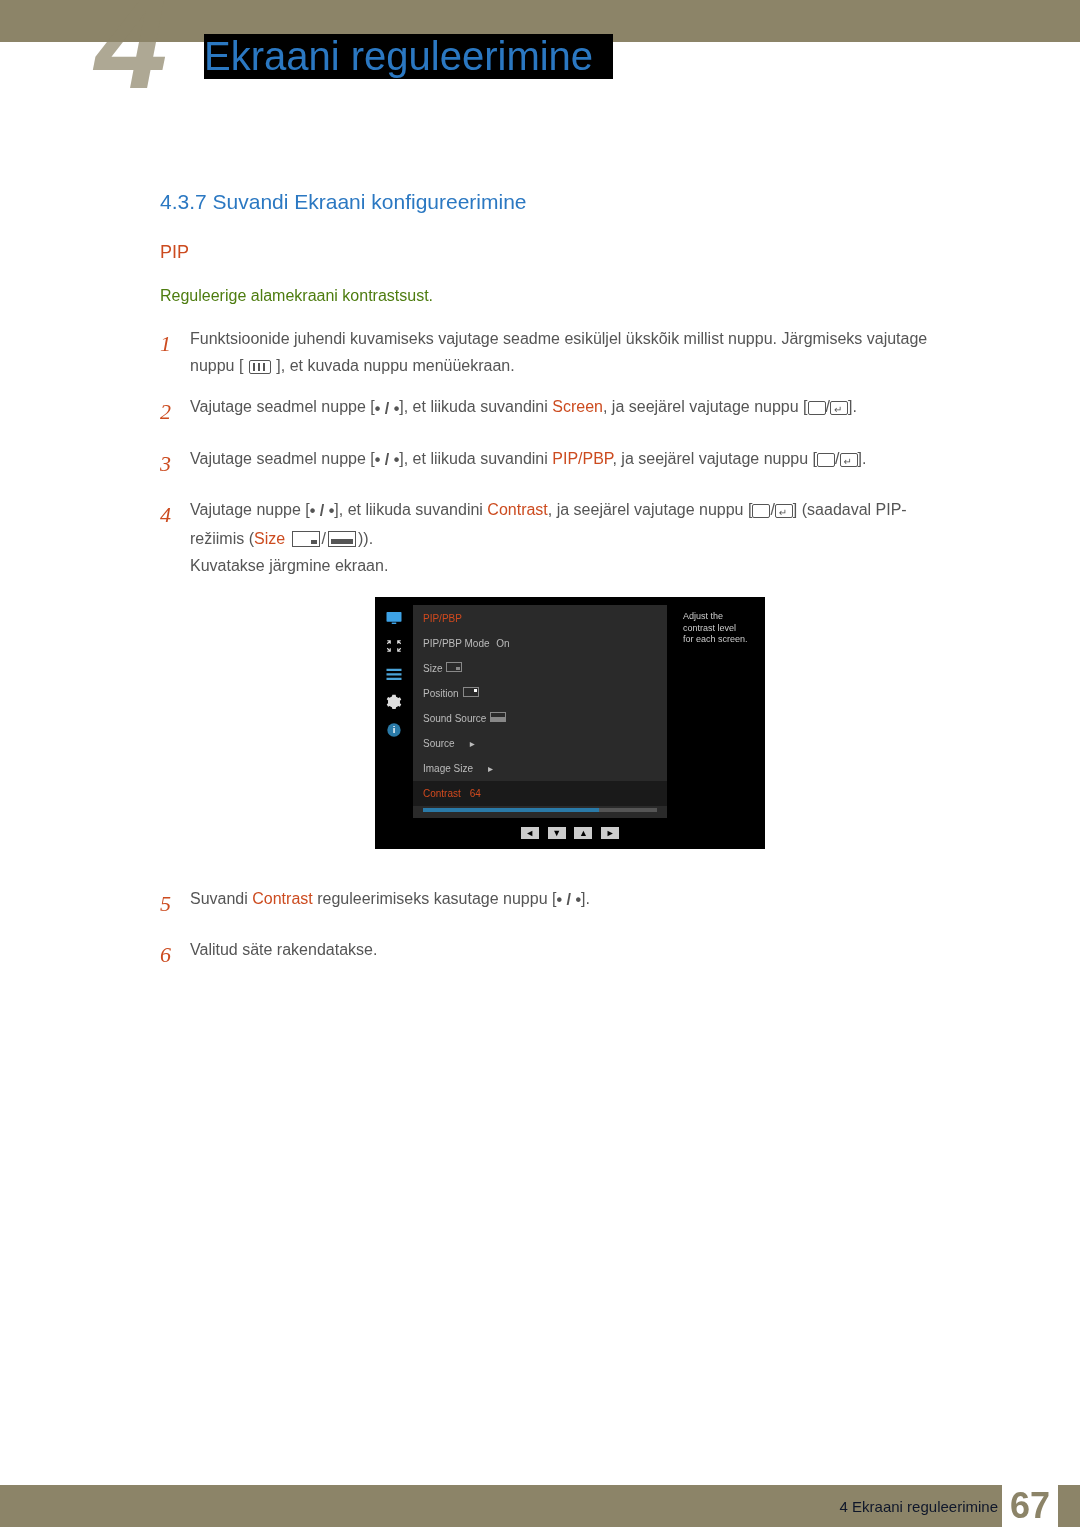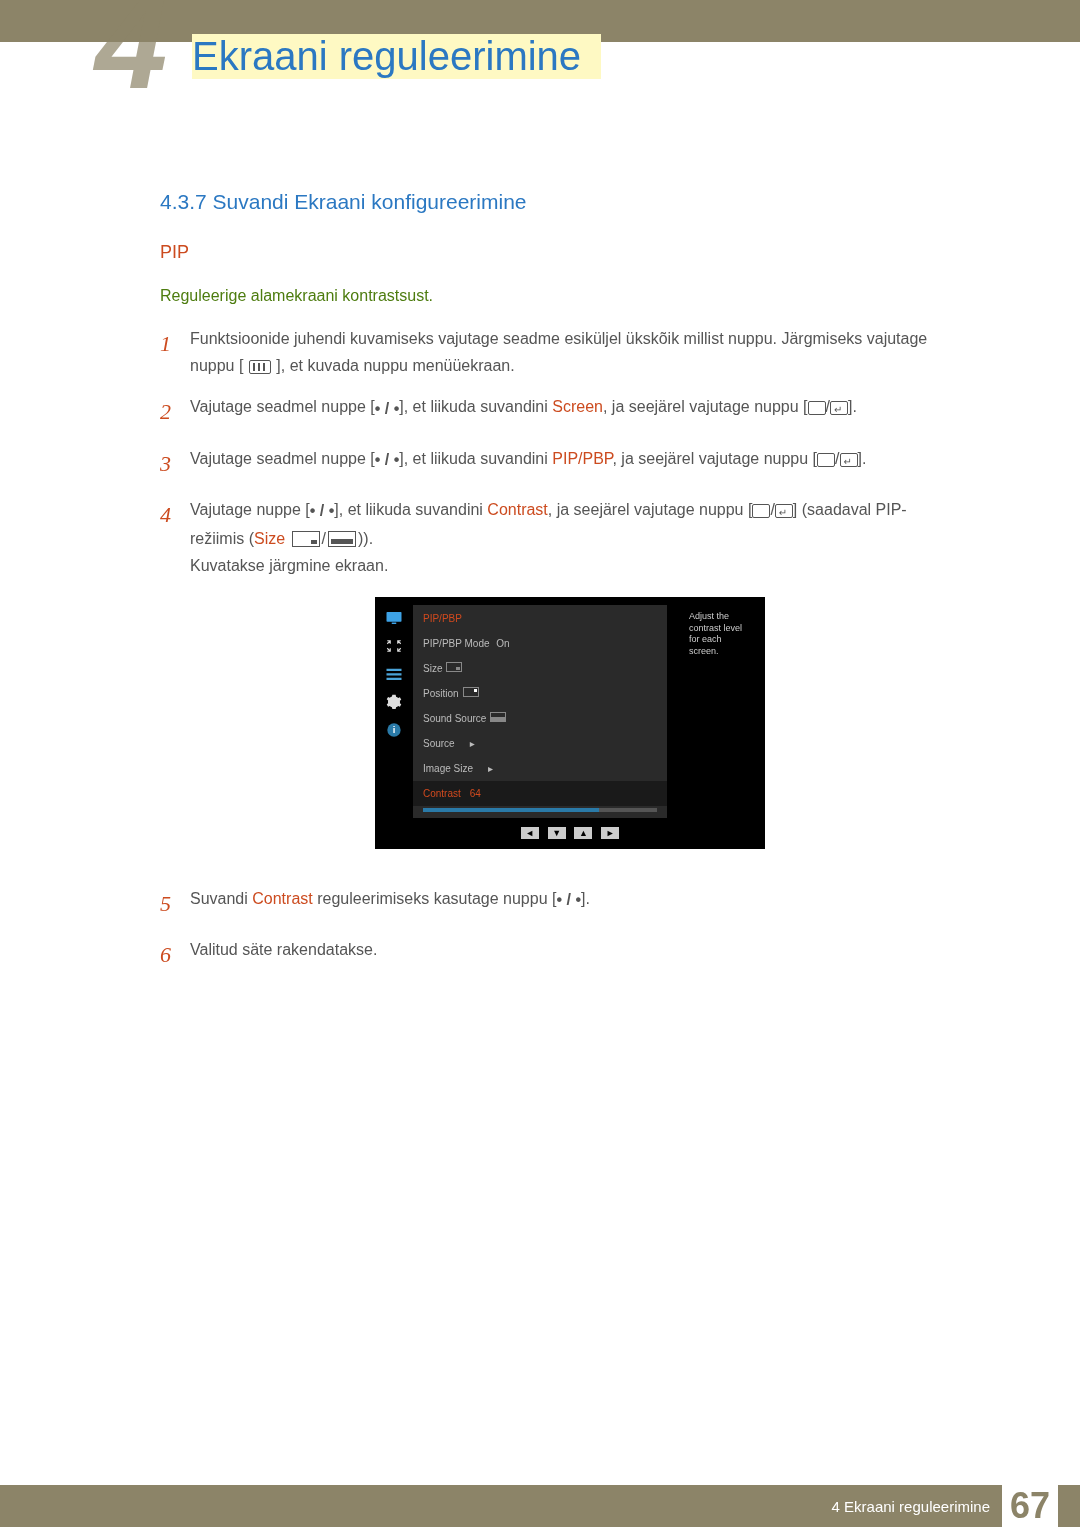--- a/index.html
+++ b/index.html
@@ -25,26 +25,26 @@
     font-weight: bold;
     font-style: italic;
     color: #8c8468;
     opacity: 0.7;
     z-index: 0;
     line-height: 1;
   }
   .chapter-title {
     position: absolute;
     top: 34px;
-    left: 192px;
+    left: 204px;
     font-size: 40px;
     color: #2b78c2;
     font-weight: normal;
     z-index: 2;
-    background: #fef9c3;
+    background: #000000;
     padding-right: 20px;
   }
   .white-cover {
     position: absolute;
     top: 42px;
     left: 170px;
     width: 800px;
     height: 60px;
     background: #fff;
     z-index: 1;
@@ -235,21 +235,21 @@
     position: absolute;
     left: 0; top: 0; bottom: 0;
     width: 75%;
     background: #2a7aa8;
   }
   .osd-help {
     width: 98px;
     background: #000;
     color: #ccc;
     font-size: 9px;
-    padding: 6px 22px;
+    padding: 6px 16px;
     line-height: 1.3;
   }
   .osd-nav {
     background: #000;
     padding: 6px 0 8px 0;
     text-align: center;
   }
   .osd-nav span {
     display: inline-block;
     width: 18px; height: 12px;
@@ -266,23 +266,23 @@
     position: absolute;
     bottom: 0;
     left: 0; right: 0;
     height: 42px;
     background: #8c8468;
     display: flex;
     justify-content: flex-end;
     align-items: center;
   }
   .footer-text {
-    color: #ffffff;
+    color: #0f172a;
     font-size: 15px;
-    padding-right: 12px;
+    padding-right: 4px;
   }
   .footer-page {
     background: #fff;
     color: #8c8468;
     font-size: 36px;
     font-weight: bold;
     width: 56px;
     height: 42px;
     display: flex;
     align-items: center;

